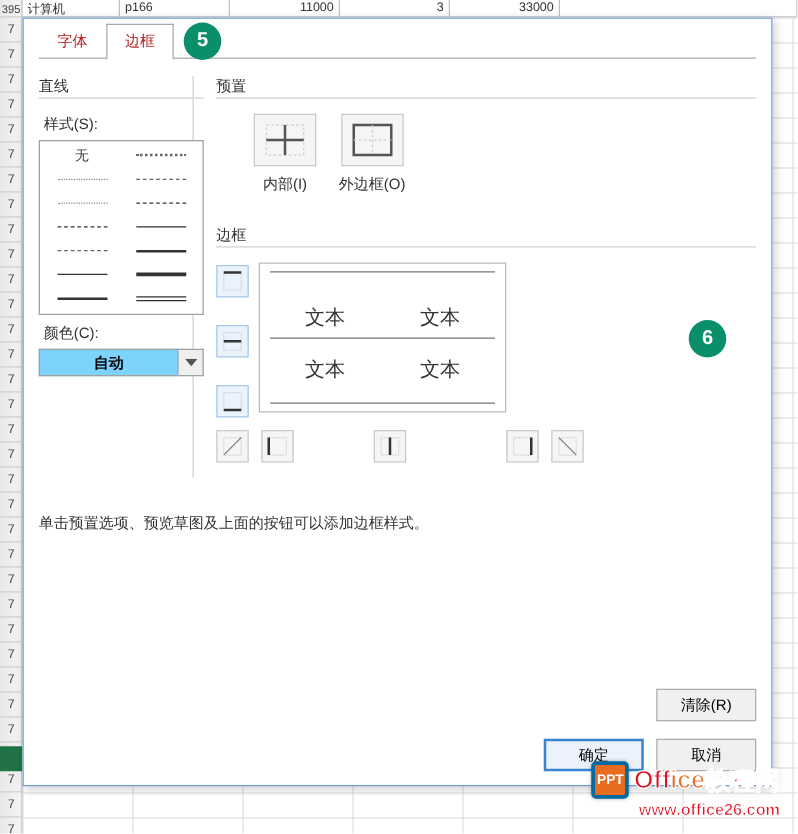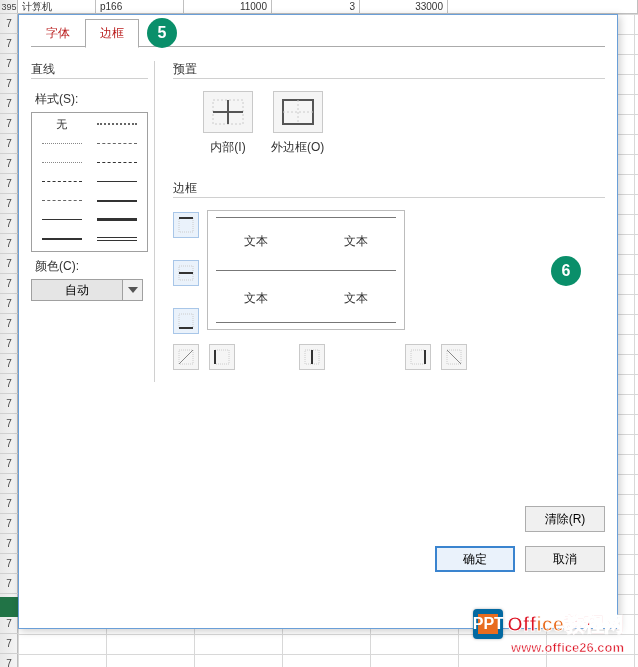--- a/index.html
+++ b/index.html
@@ -196,28 +196,29 @@
   .line-dash { width: 40px; border-top: 1px dashed #333; }
   .line-thin { width: 40px; border-top: 1px solid #333; }
   .line-med { width: 40px; border-top: 2px solid #333; }
   .line-thick { width: 40px; border-top: 3px solid #333; }
   .line-double { width: 40px; height: 4px; border-top: 1px solid #333; border-bottom: 1px solid #333; }
   .color-row {
     display: flex;
     margin-top: 4px;
   }
   .color-select {
-    width: 92px;
+    width: 112px;
     height: 22px;
     border: 1px solid #a0a0a0;
-    background: #e5e5e5;
+    background: #7dd3fc;
     display: flex;
     align-items: center;
     justify-content: center;
     font-size: 12px;
+    font-weight: bold;
   }
   .color-dd {
     width: 20px;
     height: 22px;
     border: 1px solid #a0a0a0;
     border-left: none;
     background: #efefef;
     display: flex;
     align-items: center;
     justify-content: center;
@@ -291,22 +292,23 @@
   .preview-top {
     position: absolute; left: 0; right: 0; top: 0;
     border-top: 1px solid #777;
   }
   .preview-bot {
     position: absolute; left: 0; right: 0; bottom: 0;
     border-top: 1px solid #777;
   }
   .ptxt {
     position: absolute;
-    font-size: 12px;
-    color: #333;
+    font-size: 16px;
+    color: #333;
+    margin-top: 11px;
   }
   .hbtn-row {
     display: flex;
     gap: 10px;
     margin-top: 10px;
     margin-left: 0;
   }
   .hbtn-row .gap1 { width: 44px; }
   .hbtn-row .gap2 { width: 60px; }
   .badge6 {
@@ -367,23 +369,23 @@
     pointer-events: none;
   }
   .wm-icon {
     width: 30px; height: 30px;
     background: #e86c1f;
     border-radius: 4px;
     display: flex;
     align-items: center;
     justify-content: center;
     color: #fff;
-    font-size: 16px;
+    font-size: 11px;
     margin-right: 4px;
-    border: 5px solid #0369a1;
+    border: 3px solid #0369a1;
     box-shadow: 0 0 3px rgba(0,0,0,0.3);
   }
   .wm-red { color: #d12; -webkit-text-stroke: 1px #fff; }
   .wm-or { color: #e86c1f; -webkit-text-stroke: 1px #fff; }
   .wm-sub {
     position: absolute;
     right: 14px;
     bottom: 12px;
     font-size: 13px;
     font-weight: bold;
@@ -608,20 +610,21 @@
                   <rect x="2" y="2" width="14" height="14" fill="none" stroke="#ccc" stroke-dasharray="1 1"></rect>
                   <line x1="2" y1="2" x2="16" y2="16" stroke="#888"></line>
                 </svg>
             </div>
           </div>
           <div class="badge6">6</div>
         </fieldset>
       </div>
     </div>
 
+    <div class="hint">单击预置选项、预览草图及上面的按钮可以添加边框样式。</div>
 
     <div class="clear-row">
       <div class="btn">清除(R)</div>
     </div>
 
     <div class="dlg-buttons">
       <div class="btn primary">确定</div>
       <div class="btn">取消</div>
     </div>
 

